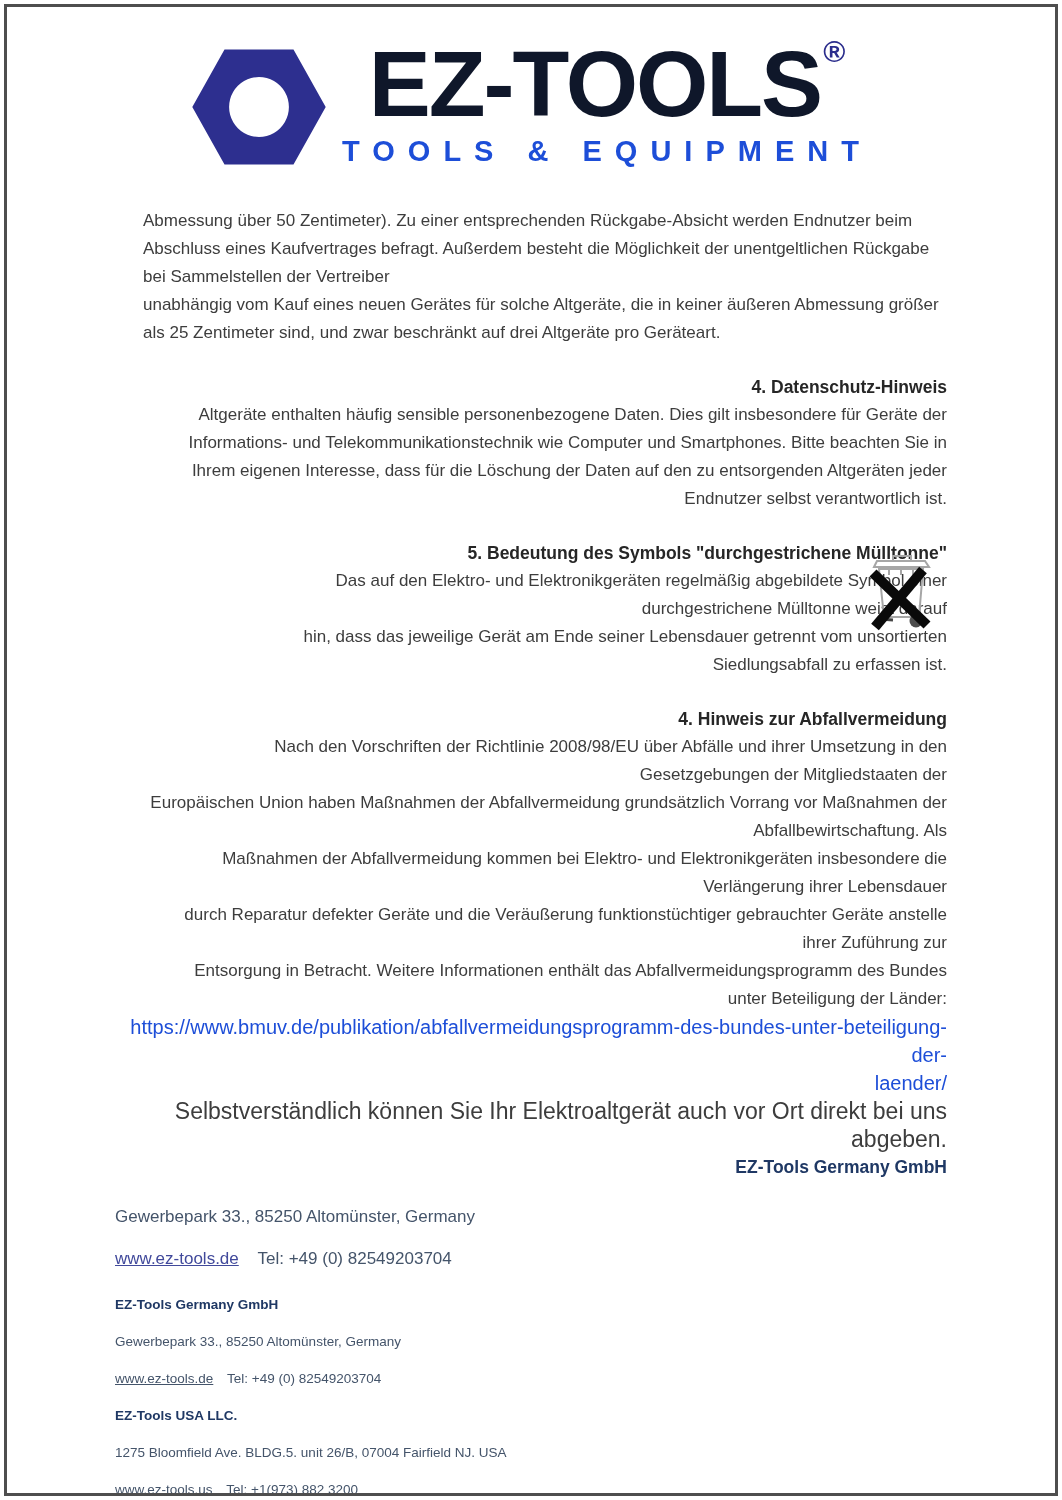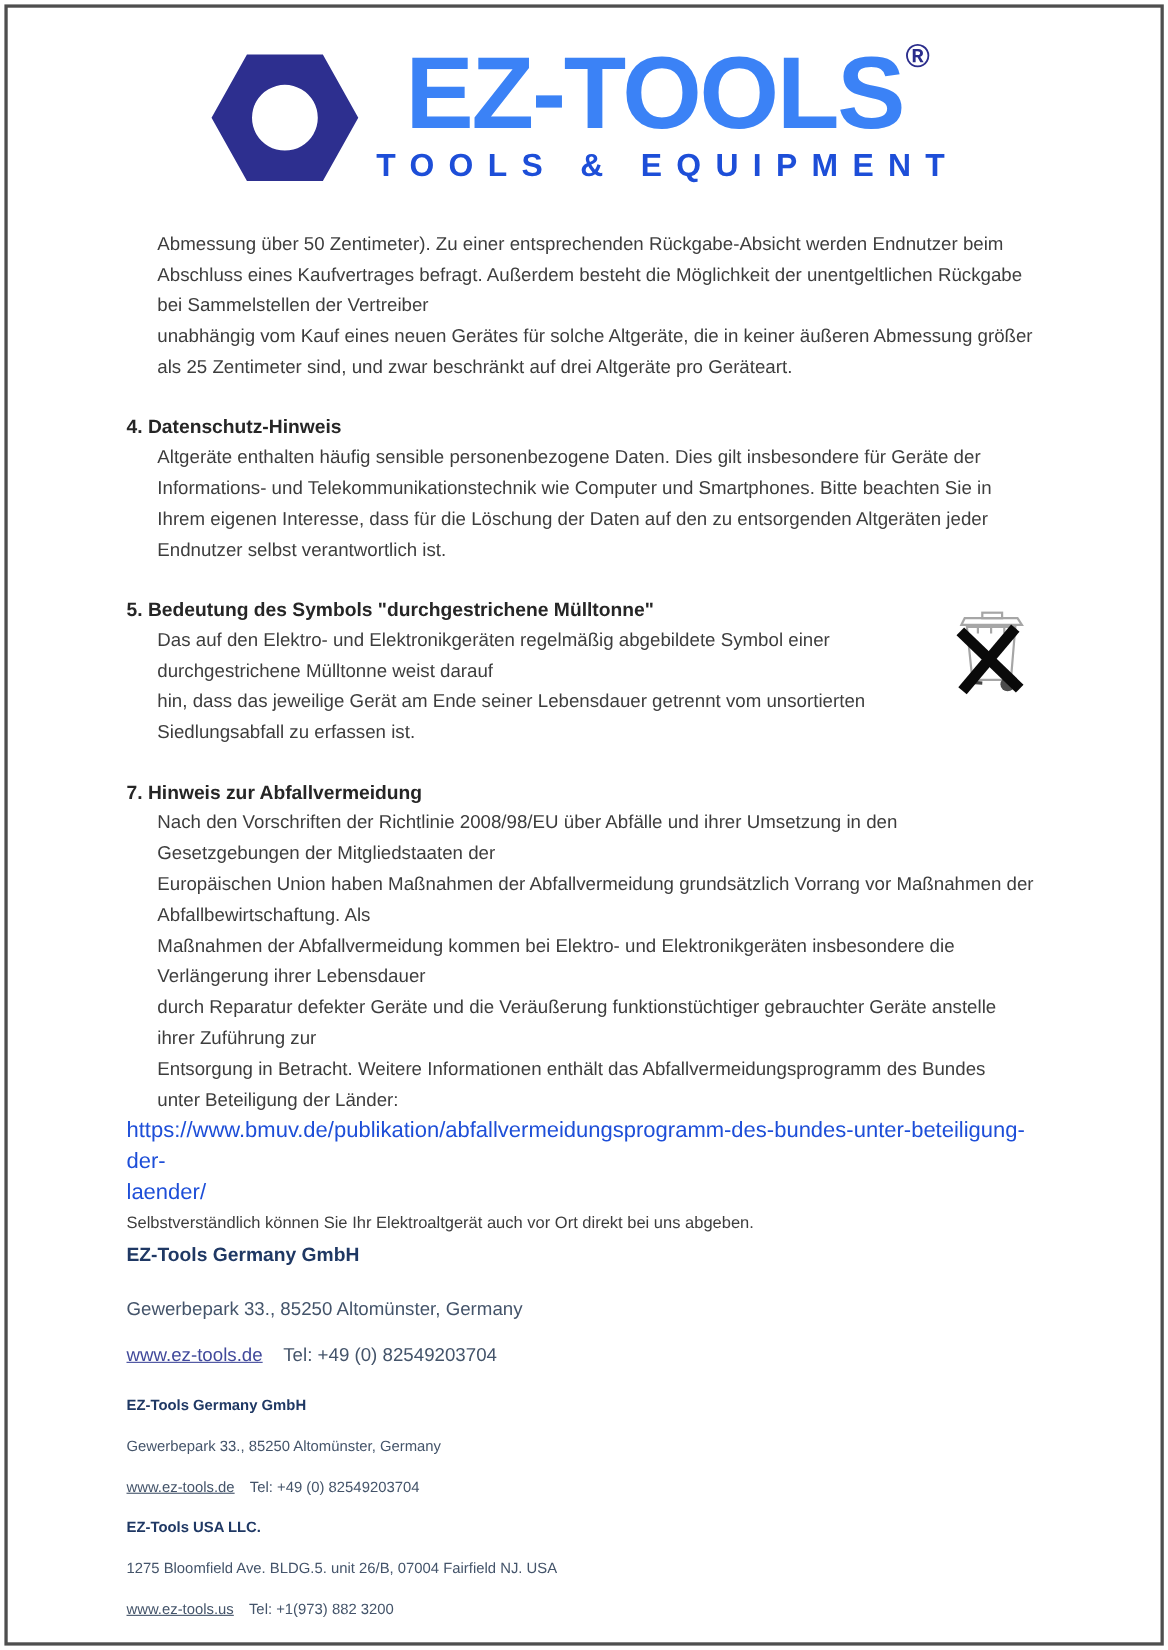--- a/index.html
+++ b/index.html
@@ -22,21 +22,21 @@
     align-items:flex-start;
   }
   .hex-wrap{margin-right:14px;margin-top:6px;}
   .logo-text-col{display:flex;flex-direction:column;align-items:center;}
   .brand-row{display:flex;align-items:flex-start;}
   .brand-name{
     font-size:93px;
     font-weight:bold;
     letter-spacing:-2px;
     line-height:86px;
-    color:#3b82f6;
+    color:#0f172a;
   }
   .registered-mark{
     font-size:30px;
     font-weight:bold;
     color:#2b2d8c;
     line-height:30px;
     margin-left:2px;
     margin-top:-4px;
   }
   .tagline{
@@ -49,38 +49,38 @@
   }
   
   .para{
     font-size:17px;
     line-height:28px;
     color:#3d3d3d;
     white-space:pre-line;
     margin-left:28px;
   }
   .intro{margin-top:36px;}
-  .section{margin-top:26px;position:relative;}
+  .section{margin-top:26px;position:relative;text-align:right;}
   .sec-title{
     font-size:17.5px;
     line-height:28px;
     font-weight:bold;
     color:#262626;
     white-space:pre-line;
   }
   .body-link{
     font-size:20px;
     line-height:28px;
     color:#1d4ed8;
     white-space:pre-line;
     display:block;
     text-decoration:none;
     cursor:pointer;
   }
-  .closing-line{font-size:15px;line-height:28px;color:#3d3d3d;}
+  .closing-line{font-size:23px;line-height:28px;color:#3d3d3d;}
   .company-big{
     font-size:17.5px;
     line-height:28px;
     font-weight:bold;
     color:#1f3864;
   }
   .weee-icon-box{
     position:absolute;
     left:748px;
     top:14px;
@@ -163,21 +163,21 @@
           <line x1="17" y1="66" x2="30" y2="67" stroke="#444444" stroke-width="3"></line>
           <circle cx="53" cy="68" r="6.5" fill="#4d4d4d"></circle>
 
           <line x1="10" y1="20" x2="64" y2="72" stroke="#0a0a0a" stroke-width="10"></line>
           <line x1="60" y1="17" x2="12" y2="74" stroke="#0a0a0a" stroke-width="10"></line>
         </svg>
       </div>
     </div>
 
     <div class="section">
-      <div class="sec-title">7. Hinweis zur Abfallvermeidung</div>
+      <div class="sec-title">4. Hinweis zur Abfallvermeidung</div>
       <div class="para">Nach den Vorschriften der Richtlinie 2008/98/EU über Abfälle und ihrer Umsetzung in den
 Gesetzgebungen der Mitgliedstaaten der
 Europäischen Union haben Maßnahmen der Abfallvermeidung grundsätzlich Vorrang vor Maßnahmen der
 Abfallbewirtschaftung. Als
 Maßnahmen der Abfallvermeidung kommen bei Elektro- und Elektronikgeräten insbesondere die
 Verlängerung ihrer Lebensdauer
 durch Reparatur defekter Geräte und die Veräußerung funktionstüchtiger gebrauchter Geräte anstelle
 ihrer Zuführung zur
 Entsorgung in Betracht. Weitere Informationen enthält das Abfallvermeidungsprogramm des Bundes
 unter Beteiligung der Länder:</div>

